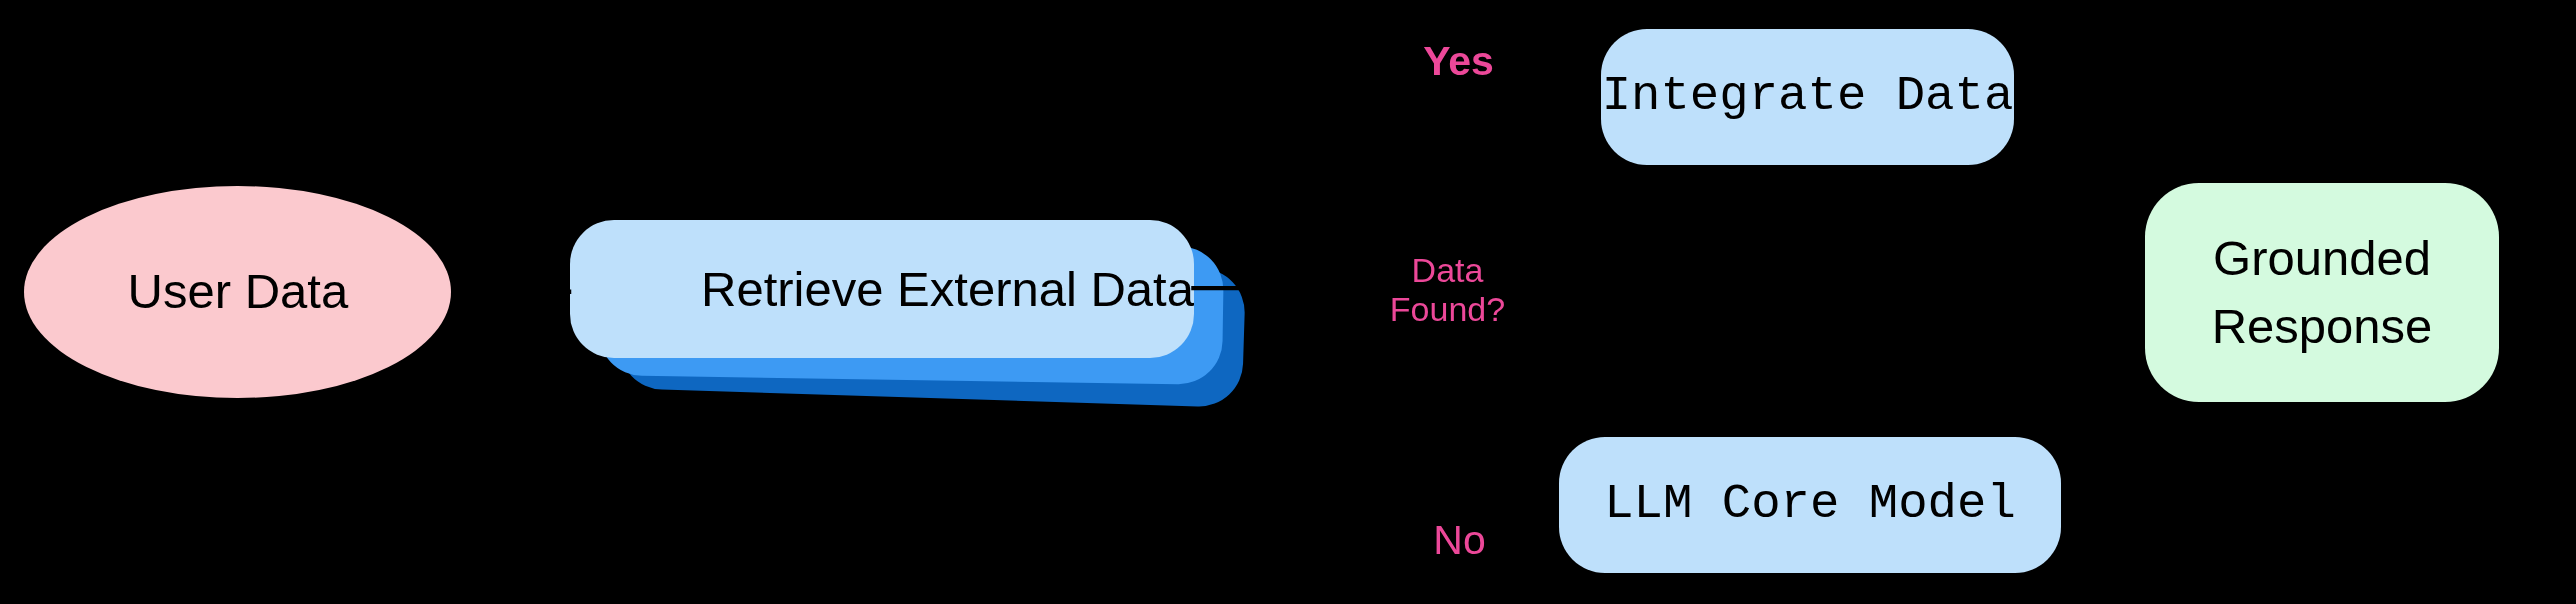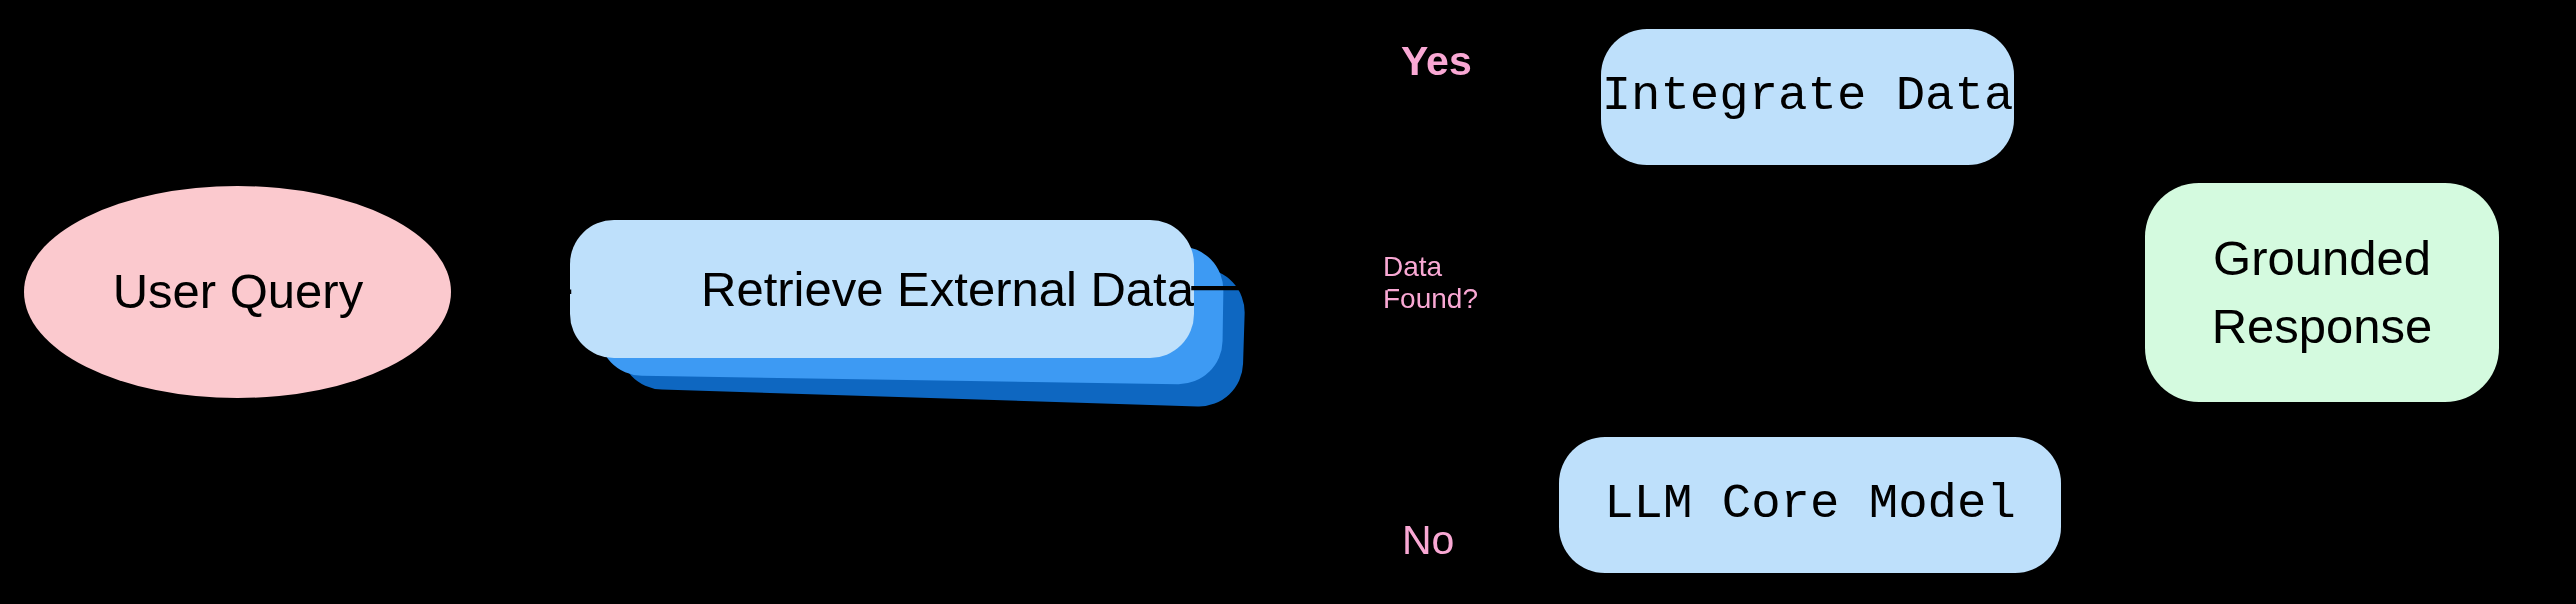--- a/index.html
+++ b/index.html
@@ -73,60 +73,60 @@
   .node-grounded {
     left: 2145px; top: 183px;
     width: 354px; height: 219px;
     background: #D4FADF;
     border-radius: 54px;
     padding: 0 7.2px;
     box-sizing: border-box;
   }
   .edge-label {
     position: absolute;
-    color: #f9a8d4;
-    text-align: left;
+    color: #ec4899;
+    text-align: center;
     z-index: 4;
   }
   .label-yes {
     left: 1401px; top: 41px;
     width: 115px;
     font-size: 41px;
     font-weight: 700;
     line-height: 1.0;
   }
   .label-no {
     left: 1402px; top: 520px;
     width: 115px;
     font-size: 41px;
     font-weight: 400;
     line-height: 1.0;
   }
   .label-decision {
     left: 1383px; top: 251px;
     width: 129px;
-    font-size: 28px;
+    font-size: 34px;
     font-weight: 400;
     line-height: 1.14;
   }
   .edges-overlay {
     position: absolute;
     left: 0; top: 0;
     width: 2576px; height: 605px;
     z-index: 5;
     pointer-events: none;
   }
 </style>
 </head>
 <body>
 
 <div class="canvas">
 
   <div class="node node-ellipse">
-    <span>User Query</span>
+    <span>User Data</span>
   </div>
 
   <div class="stack-wrap">
     <div class="stack-layer stack-back"></div>
     <div class="stack-layer stack-mid"></div>
     <div class="stack-layer stack-front">
       <span>Retrieve External Data</span>
     </div>
   </div>
 

